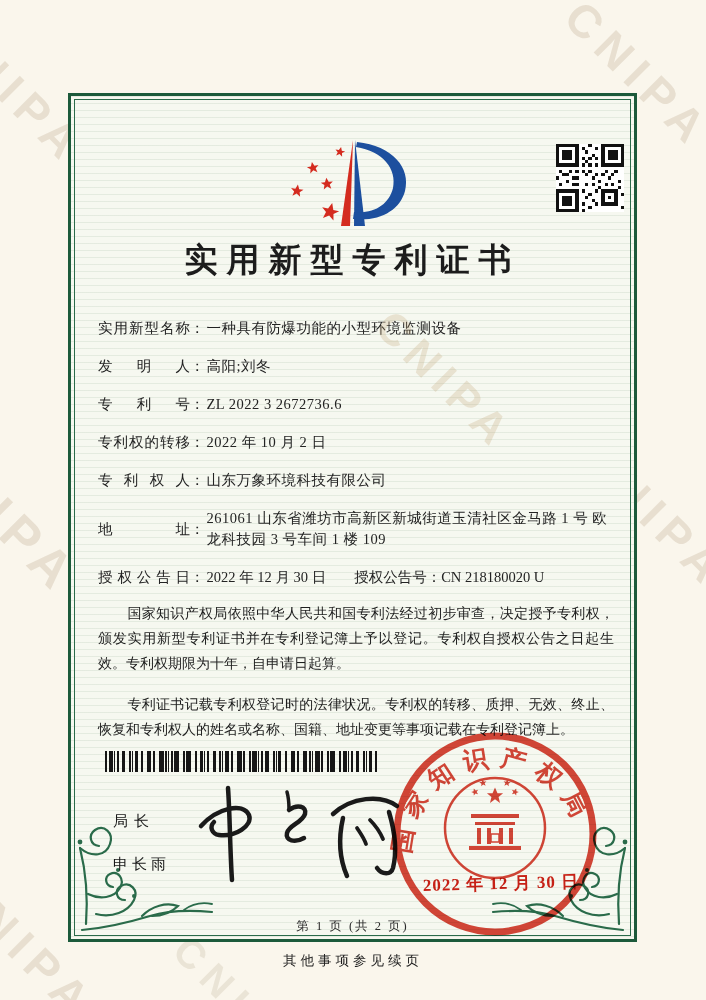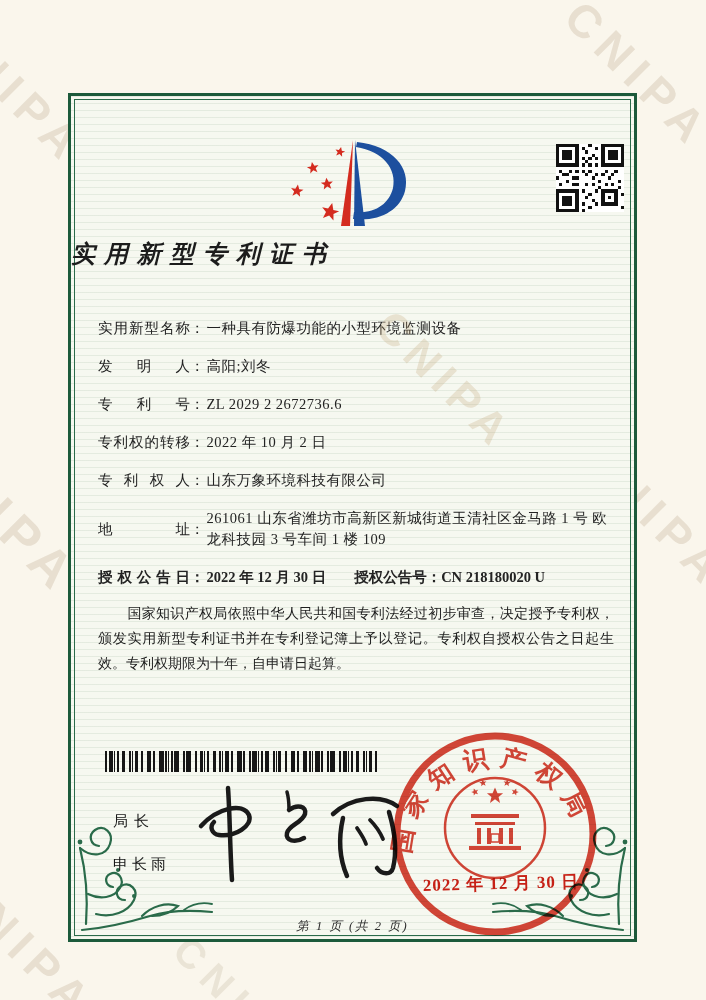--- a/index.html
+++ b/index.html
@@ -46,32 +46,32 @@
   }
 
   
   .cert-no{
     position:absolute;left:27px;top:44px;
     font-size:14px;letter-spacing:2px;color:#1e1e1e;
   }
   .logo{position:absolute;left:212px;top:40px;width:146px;height:92px;}
   .qr{position:absolute;right:10px;top:48px;width:68px;height:68px;background:#fff;}
   .title{
-    position:absolute;left:0;top:142px;width:100%;
-    font-size:24px;font-weight:700;letter-spacing:9px;color:#1c1c1c;font-style:italic;
+    position:absolute;left:0;top:142px;width:100%;text-align:center;
+    font-size:33px;font-weight:700;letter-spacing:9px;color:#1c1c1c;
   }
 
   
   .fields{position:absolute;left:27px;top:222px;width:516px;}
   .field-row{display:flex;align-items:center;margin-bottom:17px;
     font-size:14.5px;color:#232323;line-height:21px;}
   .field-label{display:inline-block;width:92px;text-align:justify;text-align-last:justify;flex:none;}
   .field-colon{flex:none;margin-right:2px;}
   .field-value{flex:1;letter-spacing:.5px;max-width:408px;}
-  .grant-row{display:flex;font-size:14.5px;color:#232323;line-height:21px;margin-top:1px;font-weight:bold;}
+  .grant-row{display:flex;font-size:14.5px;color:#232323;line-height:21px;margin-top:1px;}
   .grant-col2{margin-left:28px;display:flex;}
 
   
   .body-text{
     position:absolute;left:27px;top:505px;width:516px;
     font-size:14px;line-height:25px;text-align:justify;color:#1d1d1d;
   }
   .body-text p{margin:0 0 16px 0;text-indent:2.1em;}
 
   
@@ -89,21 +89,21 @@
 
   .seal{position:absolute;left:316px;top:630px;width:216px;height:216px;opacity:.93;mix-blend-mode:multiply;}
   .seal-date{
     position:absolute;left:322px;top:776px;width:216px;text-align:center;z-index:3;
     font-size:17px;font-weight:700;color:#cf2217;letter-spacing:1px;
     transform:rotate(-1.5deg);mix-blend-mode:multiply;
   }
 
   .page-info{
     position:absolute;left:0;top:822px;width:100%;text-align:center;
-    font-size:12.5px;letter-spacing:2px;color:#2a2a2a;font-style:italic;
+    font-size:12.5px;letter-spacing:2px;color:#2a2a2a;
   }
 
   .ornament{position:absolute;bottom:1px;width:150px;height:140px;z-index:0;}
   .ornament.left{left:1px;}
   .ornament.right{right:1px;transform:scaleX(-1);}
 
   .footer-note{
     position:absolute;left:0;top:952px;width:100%;text-align:center;z-index:2;
     font-size:13.5px;letter-spacing:4px;color:#1c1c1c;
   }
@@ -254,21 +254,21 @@
         <span class="field-value">一种具有防爆功能的小型环境监测设备</span>
       </div>
       <div class="field-row">
         <span class="field-label">发明人</span>
           <span class="field-colon">：</span>
         <span class="field-value">高阳;刘冬</span>
       </div>
       <div class="field-row">
         <span class="field-label">专利号</span>
           <span class="field-colon">：</span>
-        <span class="field-value">ZL 2029 2 2672736.6</span>
+        <span class="field-value">ZL 2022 3 2672736.6</span>
       </div>
       <div class="field-row">
         <span class="field-label">专利权的转移</span>
           <span class="field-colon">：</span>
         <span class="field-value">2022 年 10 月 2 日</span>
       </div>
       <div class="field-row">
         <span class="field-label">专利权人</span>
           <span class="field-colon">：</span>
         <span class="field-value">山东万象环境科技有限公司</span>
@@ -285,20 +285,21 @@
         <span class="grant-col2">
           <span>授权公告号</span>
             <span>：</span>
           <span>CN 218180020 U</span>
         </span>
       </div>
     </div>
 
     <div class="body-text">
       <p>国家知识产权局依照中华人民共和国专利法经过初步审查，决定授予专利权，颁发实用新型专利证书并在专利登记簿上予以登记。专利权自授权公告之日起生效。专利权期限为十年，自申请日起算。</p>
+      <p>专利证书记载专利权登记时的法律状况。专利权的转移、质押、无效、终止、恢复和专利权人的姓名或名称、国籍、地址变更等事项记载在专利登记簿上。</p>
     </div>
 
     <div class="barcode"></div>
 
     <div class="director">
       <div class="d-title">局长</div>
       <div class="d-name">申长雨</div>
     </div>
 
     <svg class="signature" viewBox="0 0 252 104" fill="none" stroke="#1a1a1a" stroke-width="4.5" stroke-linecap="round" stroke-linejoin="round">
@@ -336,13 +337,14 @@
         <rect x="122" y="102" width="4" height="16"></rect>
         <rect x="82" y="120" width="52" height="4"></rect>
         <rect x="104" y="108" width="8" height="8" fill="none" stroke="#d5392a" stroke-width="1.5"></rect>
       </g>
     </svg>
     <div class="seal-date">2022 年 12 月 30 日</div>
 
     <div class="page-info">第 1 页 (共 2 页)</div>
   </div>
 
+  <div class="footer-note">其他事项参见续页</div>
 </div>
 
 </body></html>

